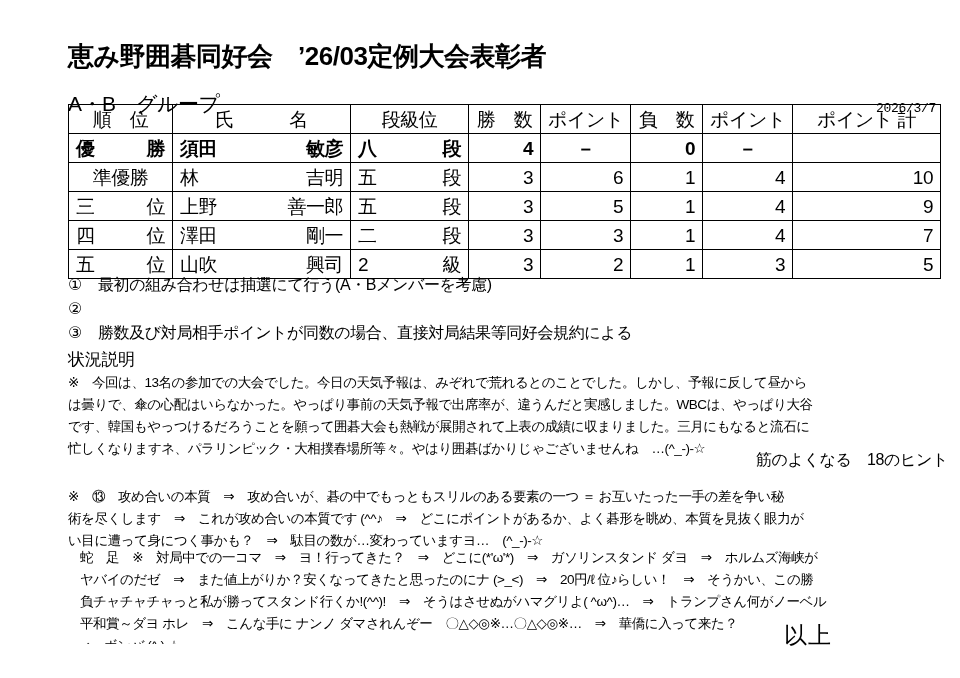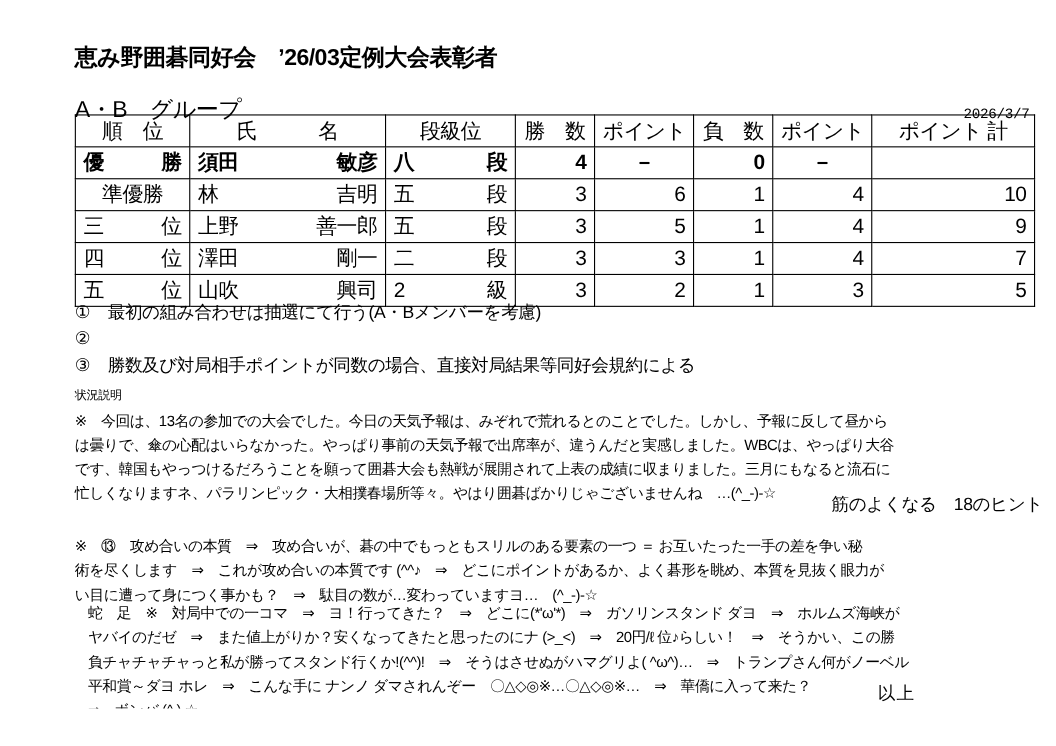--- a/index.html
+++ b/index.html
@@ -23,21 +23,21 @@
   }
 
   
   .header {
     position: absolute;
     left: 68px;
     top: 42px;
     width: 872px;
   }
   .doc-title {
-    font-size: 21px;
+    font-size: 26px;
     font-weight: bold;
     letter-spacing: -0.5px;
     line-height: 1.08;
     white-space: nowrap;
   }
   .subline {
     position: relative;
     height: 26px;
     margin-top: 20px;
   }
@@ -127,21 +127,21 @@
     line-height: 24px;
     white-space: nowrap;
   }
   .rule-marker {
     width: 30px;
     flex: 0 0 30px;
   }
 
   
   .block-heading {
-    font-size: 11px;
+    font-size: 17px;
     letter-spacing: -0.3px;
     line-height: 16px;
     white-space: nowrap;
   }
   .para {
     font-size: 13.5px;
     letter-spacing: -0.45px;
     line-height: 22px;
   }
   .para-line {
@@ -189,21 +189,21 @@
     white-space: nowrap;
     font-size: 13.5px;
     letter-spacing: -0.45px;
     line-height: 22px;
   }
 
   .closing {
     position: absolute;
     right: 128px;
     top: 620px;
-    font-size: 16px;
+    font-size: 23px;
     letter-spacing: 1px;
     white-space: nowrap;
   }
 </style>
 </head>
 <body>
 
 <div class="page">
 
   <div class="header">

